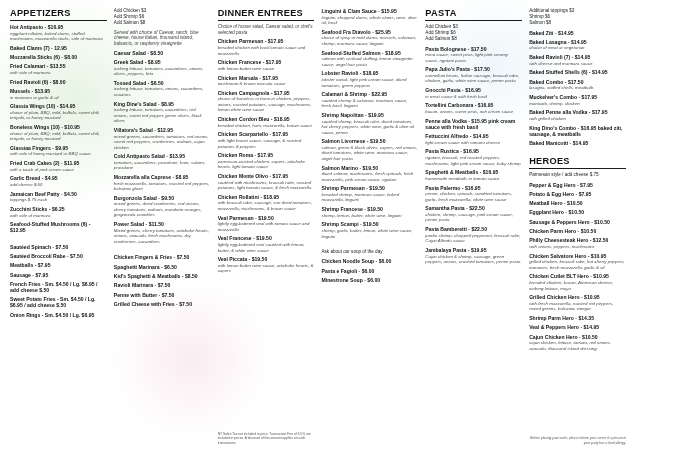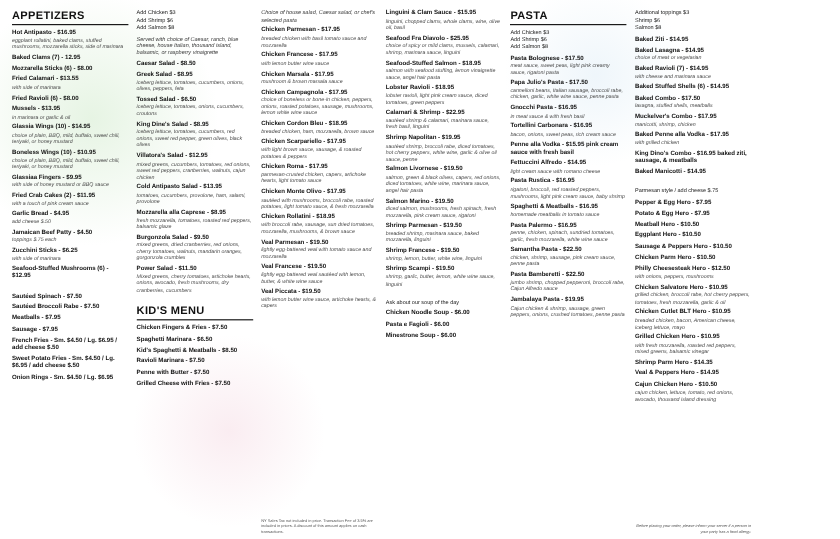--- a/index.html
+++ b/index.html
@@ -219,21 +219,20 @@
         <div class="item">
           <div class="item-name">Burgonzola Salad - $9.50</div>
           <div class="item-desc">mixed greens, dried cranberries, red onions, cherry tomatoes, walnuts, mandarin oranges, gorgonzola crumbles</div>
         </div>
         <div class="item">
           <div class="item-name">Power Salad - $11.50</div>
           <div class="item-desc">Mixed greens, cherry tomatoes, artichoke hearts, onions, avocado, fresh mushrooms, dry cranberries, cucumbers</div>
         </div>
       </div>
       <div class="section">
-        <div class="sec-head">KID'S MENU</div>
         <div class="item">
           <div class="item-name">Chicken Fingers &amp; Fries - $7.50</div>
         </div>
         <div class="item">
           <div class="item-name">Spaghetti Marinara - $6.50</div>
         </div>
         <div class="item">
           <div class="item-name">Kid's Spaghetti &amp; Meatballs - $8.50</div>
         </div>
         <div class="item">
@@ -242,20 +241,21 @@
         <div class="item">
           <div class="item-name">Penne with Butter - $7.50</div>
         </div>
         <div class="item">
           <div class="item-name">Grilled Cheese with Fries - $7.50</div>
         </div>
       </div>
     </div>
     <div class="col">
       <div class="section">
+        <div class="sec-head">DINNER ENTREES</div>
         <div class="sec-note">Choice of house salad, Caesar salad, or chef's selected pasta</div>
         <div class="item">
           <div class="item-name">Chicken Parmesan - $17.95</div>
           <div class="item-desc">breaded chicken with basil tomato sauce and mozzarella</div>
         </div>
         <div class="item">
           <div class="item-name">Chicken Francese - $17.95</div>
           <div class="item-desc">with lemon butter wine sauce</div>
         </div>
         <div class="item">
@@ -448,20 +448,21 @@
           <div class="item-desc">with grilled chicken</div>
         </div>
         <div class="item">
           <div class="item-name">King Dino's Combo - $16.95 baked ziti, sausage, &amp; meatballs</div>
         </div>
         <div class="item">
           <div class="item-name">Baked Manicotti - $14.95</div>
         </div>
       </div>
       <div class="section">
+        <div class="sec-head">HEROES</div>
         <div class="sec-sub" style="white-space: pre-line;">Parmesan style / add cheese $.75</div>
         <div class="item">
           <div class="item-name">Pepper &amp; Egg Hero - $7.95</div>
         </div>
         <div class="item">
           <div class="item-name">Potato &amp; Egg Hero - $7.95</div>
         </div>
         <div class="item">
           <div class="item-name">Meatball Hero - $10.50</div>
         </div>

